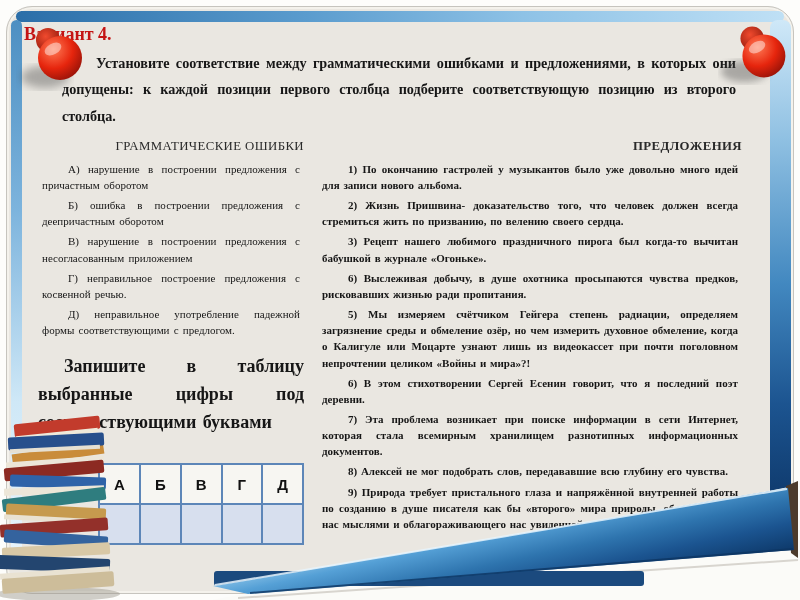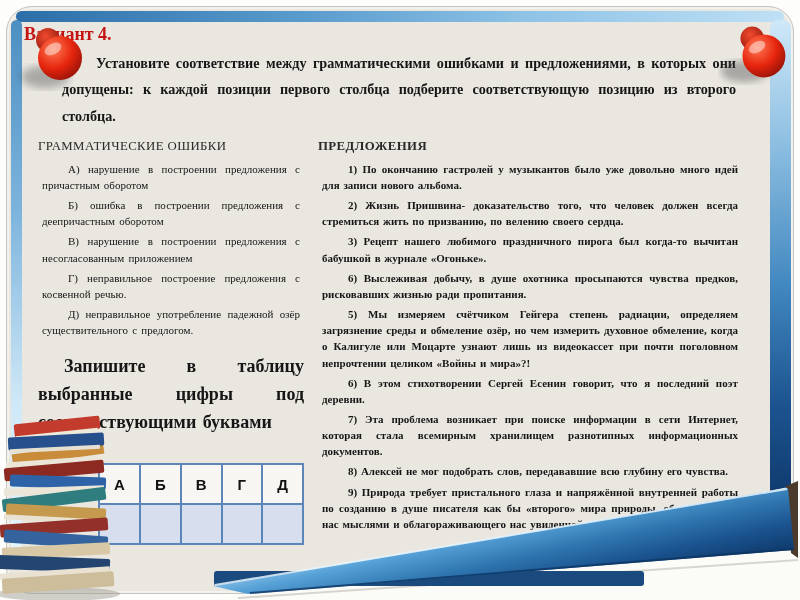--- a/index.html
+++ b/index.html
@@ -13,21 +13,21 @@
         background:linear-gradient(180deg,#4d8fc2 0%,#7db4dd 35%,#cfe8f7 70%,#eaf5fc 100%);}
   .bar-right{position:absolute;right:9px;top:20px;width:21px;height:480px;border-radius:8px 8px 2px 2px;
         background:linear-gradient(180deg,#cfe8f8 0%,#8fc0e2 25%,#4288c0 55%,#1c5490 80%,#0f3a6d 100%);}
   .content{position:absolute;left:24px;top:22px;width:746px;height:556px;}
   .title{ text-align:left;font-weight:bold;font-size:18px;color:#c41414;margin:2px 0 0 0;font-family:Liberation Serif, serif;}
   .intro{ font-weight:bold;font-size:14.2px;line-height:1.85;text-align:justify;
           margin:5px 34px 5px 38px;text-indent:34px;}
   .columns{display:flex;margin-top:8px;}
   .col-left{width:280px;padding-left:14px;box-sizing:border-box;}
   .col-right{flex:1;padding-left:14px;padding-right:28px;box-sizing:border-box;font-weight:bold;}
-  .col-header{text-align:left;font-size:12.8px;letter-spacing:.4px;color:#2a2a2a;margin:2px 0 7px 0;}
+  .col-header{text-align:right;font-size:12.8px;letter-spacing:.4px;color:#2a2a2a;margin:2px 0 7px 0;}
   .item{font-size:11px;line-height:1.47;text-align:justify;text-indent:26px;margin:4px;word-spacing:1.5px;}
   .col-right .item{word-spacing:1px;}
   .instruction{font-weight:bold;font-size:18px;line-height:1.55;text-align:justify;
                text-indent:26px;margin:15px 0 0 0;word-spacing:2px;}
   .answer-table{border-collapse:collapse;margin:26px 0 0 60px;}
   .answer-table td{border:2px solid #5d86b8;width:42px;height:36px;text-align:center;
                font-family:"Liberation Sans", sans-serif;font-weight:bold;font-size:15px;color:#111;}
   .answer-table tr.hdr td{background:#f7f6f2;}
   .answer-table tr.vals td{background:#d7dfee;}
   .overlay{position:absolute;left:0;top:0;pointer-events:none;}
@@ -50,21 +50,21 @@
     <div class="title">Вариант 4.</div>
     <div class="intro">Установите соответствие между грамматическими ошибками и предложениями, в которых они допущены: к каждой позиции первого столбца подберите соответствующую позицию из второго столбца.</div>
 
     <div class="columns">
       <div class="col-left">
         <div class="col-header">ГРАММАТИЧЕСКИЕ ОШИБКИ</div>
         <p class="item">А) нарушение в построении предложения с причастным оборотом</p>
         <p class="item">Б) ошибка в построении предложения с деепричастным оборотом</p>
         <p class="item">В) нарушение в построении предложения с несогласованным приложением</p>
         <p class="item">Г) неправильное построение предложения с косвенной речью.</p>
-        <p class="item">Д) неправильное употребление падежной озёр существительного с предлогом.</p>
+        <p class="item">Д) неправильное употребление падежной формы соответствующими с предлогом.</p>
 
         <p class="instruction">Запишите в таблицу выбранные цифры под соответствующими буквами</p>
 
         <table class="answer-table">
           <tbody>
               <tr class="hdr">
             <td>А</td>
             <td>Б</td>
             <td>В</td>
             <td>Г</td>

